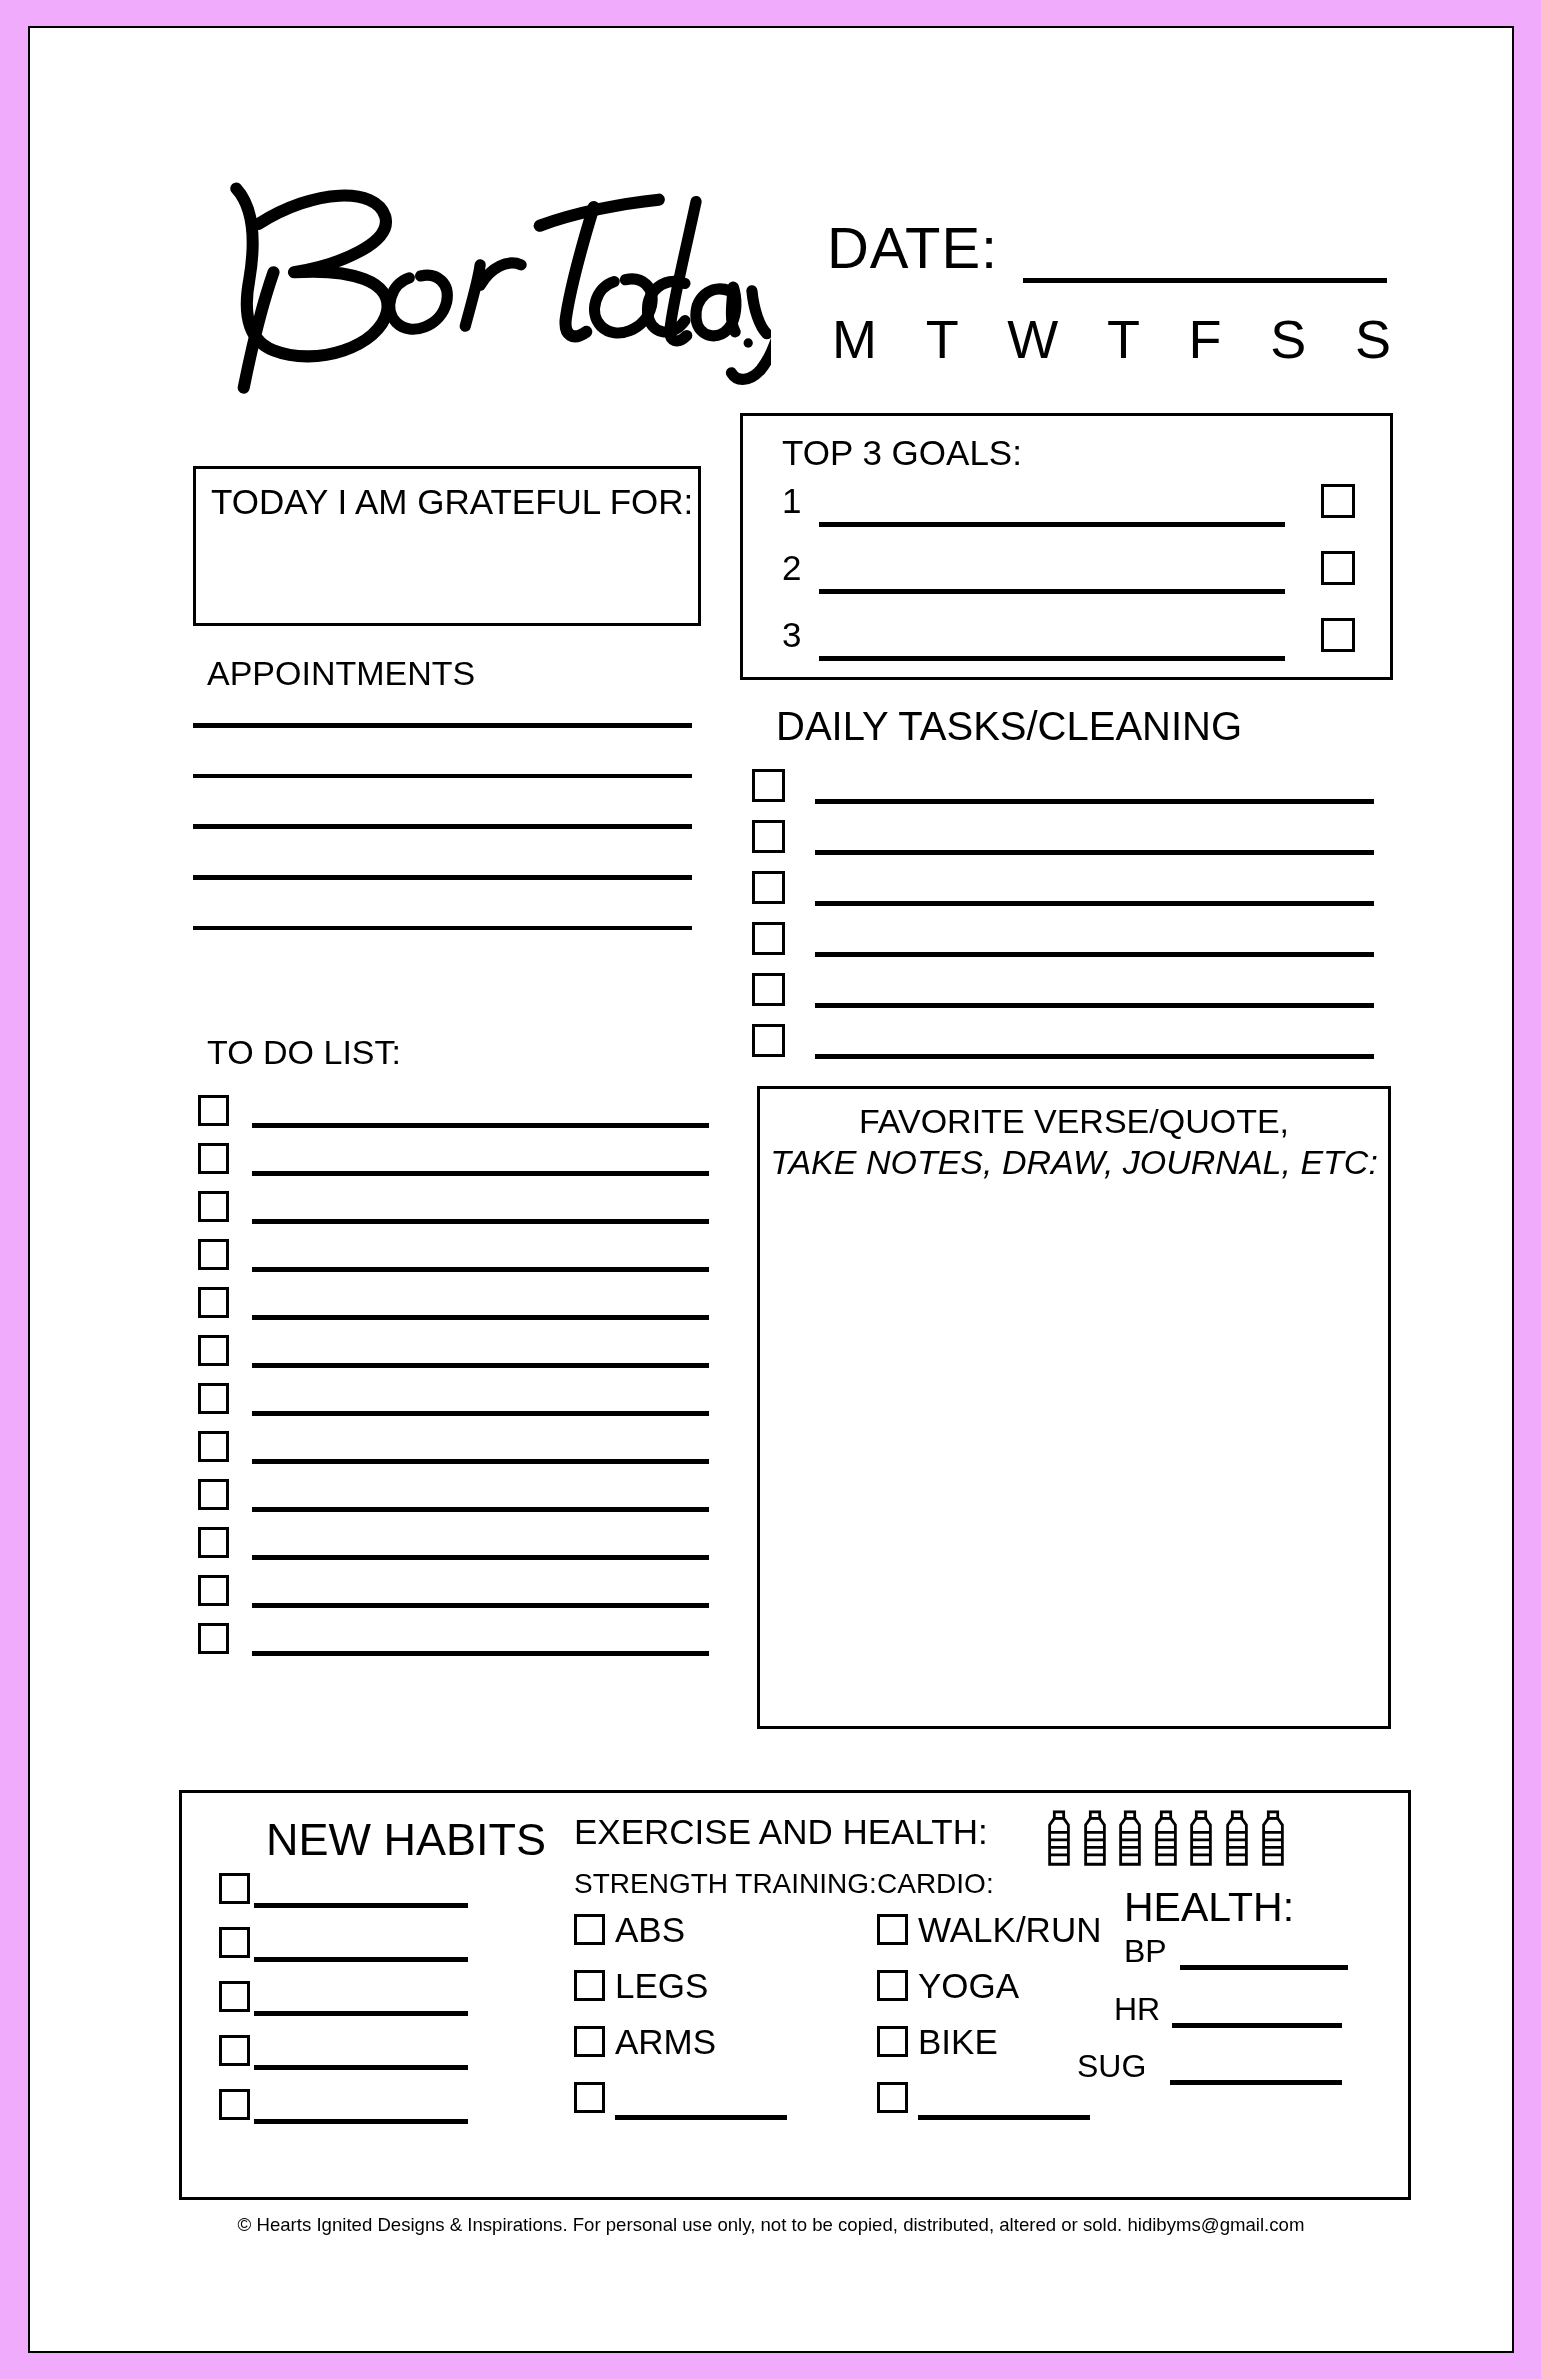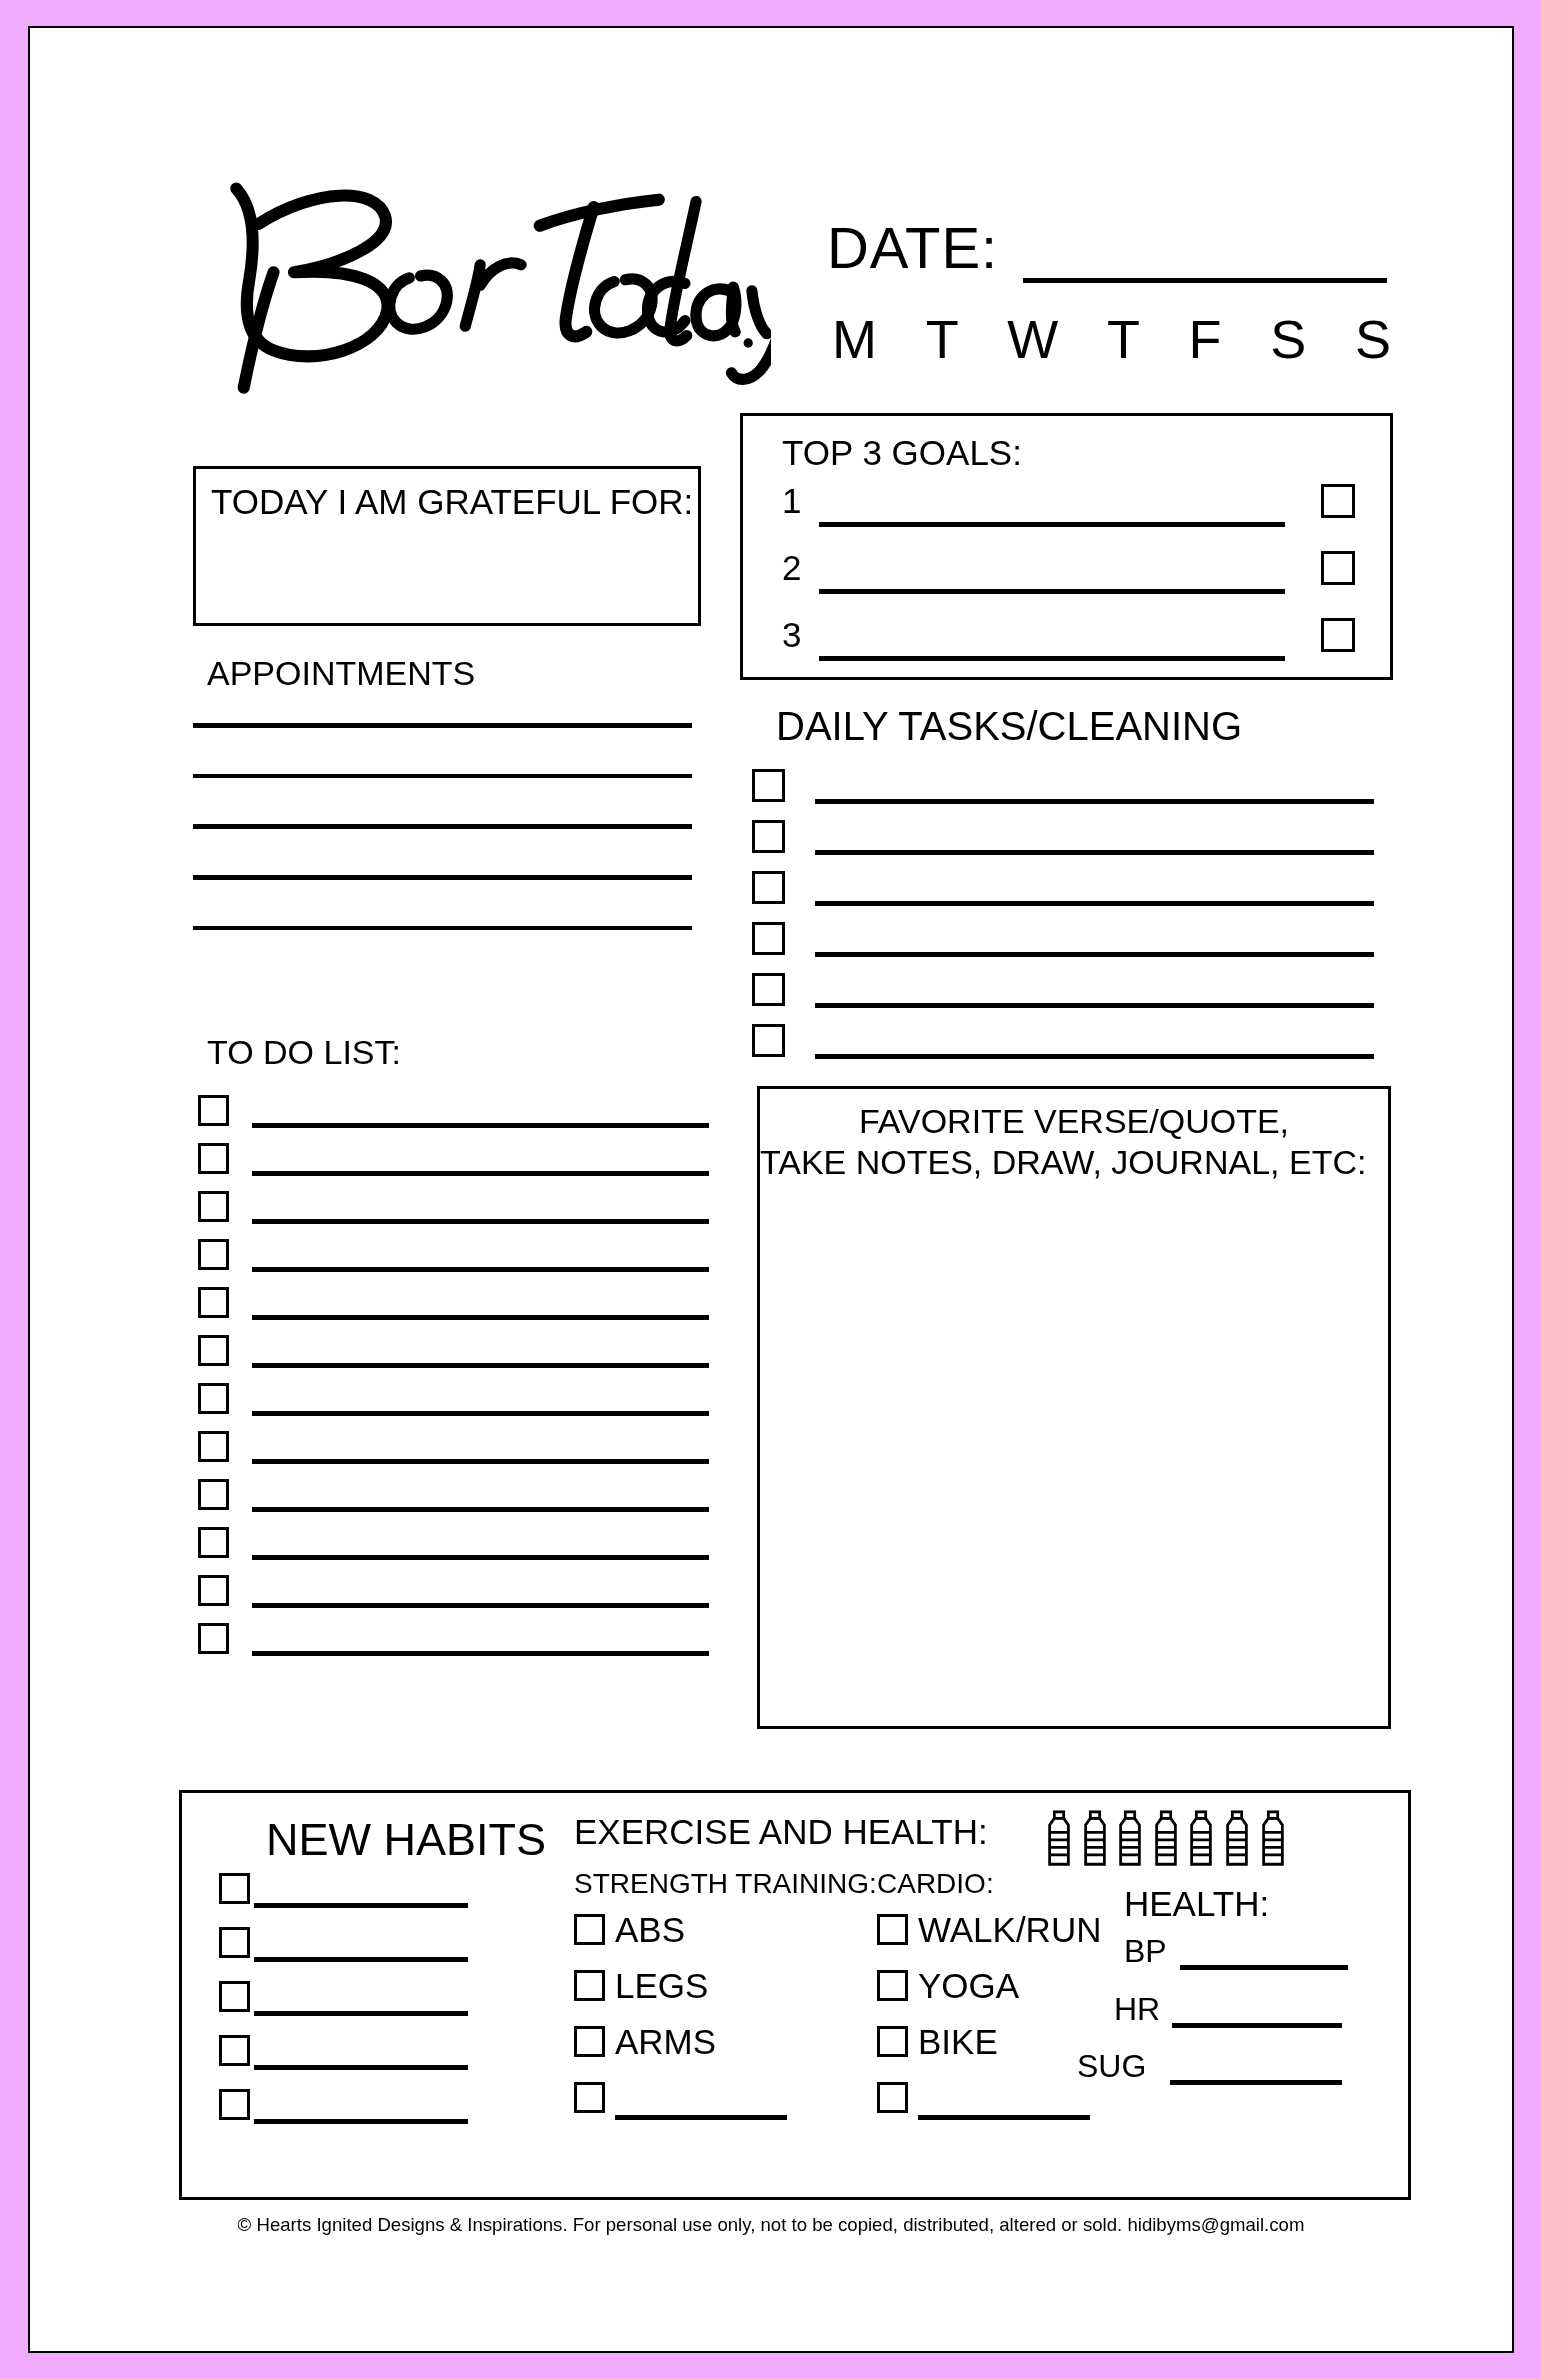--- a/index.html
+++ b/index.html
@@ -64,21 +64,21 @@
   .dt-row{position:relative;height:51px;}
   .dt-row .cb{position:absolute;left:0;top:0;width:33px;height:33px;border:3.7px solid #000;box-sizing:border-box;}
   .dt-row .ln{position:absolute;left:63px;top:30px;width:559px;height:4.7px;background:#000;}
 
   
   .notes{
     position:absolute;left:727px;top:1058px;width:634px;height:643px;
     border:3.7px solid #000;box-sizing:border-box;
   }
   .notes .t1{position:absolute;left:0;right:0;top:13px;text-align:center;font-size:34px;}
-  .notes .t2{position:absolute;left:0;right:0;top:54px;font-size:34px;}
+  .notes .t2{position:absolute;left:0;right:0;top:54px;text-align:center;font-size:34px;font-style:italic;}
 
   
   .bottom{
     position:absolute;left:149px;top:1762px;width:1232px;height:410px;
     border:3.7px solid #000;box-sizing:border-box;
   }
   .nh-title{position:absolute;left:84px;top:20.5px;font-size:45px;}
   .nh-list{position:absolute;left:37px;top:80px;width:317px;}
   .nh-row{position:relative;height:54px;}
   .nh-row .cb{position:absolute;left:0;top:0;width:31px;height:31px;border:3.7px solid #000;box-sizing:border-box;}
@@ -88,21 +88,21 @@
   .st-title{position:absolute;left:392px;top:75px;font-size:28px;}
   .cd-title{position:absolute;left:695px;top:75px;font-size:28px;}
 
   .chk-col{position:absolute;}
   .chk-row{position:relative;height:56px;}
   .chk-row .cb{position:absolute;left:0;top:1.9px;width:31px;height:31px;border:3.7px solid #000;box-sizing:border-box;}
   .chk-row .lb{position:absolute;left:41px;top:-1.9px;font-size:35px;}
   .chk-row .ln{position:absolute;left:41px;top:35px;width:172px;height:4.7px;background:#000;}
 
   .bottles{position:absolute;left:862px;top:17px;width:252px;height:56px;display:flex;gap:5.6px;}
-  .health-title{position:absolute;left:942px;top:91px;font-size:35px;}
+  .health-title{position:absolute;left:942px;top:91px;font-size:41px;}
   .hm{position:absolute;font-size:32px;}
   .hm .ln{position:absolute;top:32px;height:4.7px;background:#000;}
 
   .footer{
     position:absolute;left:0;right:0;top:2186px;text-align:center;font-size:18.6px;
   }
 </style>
 </head>
 <body>
 

